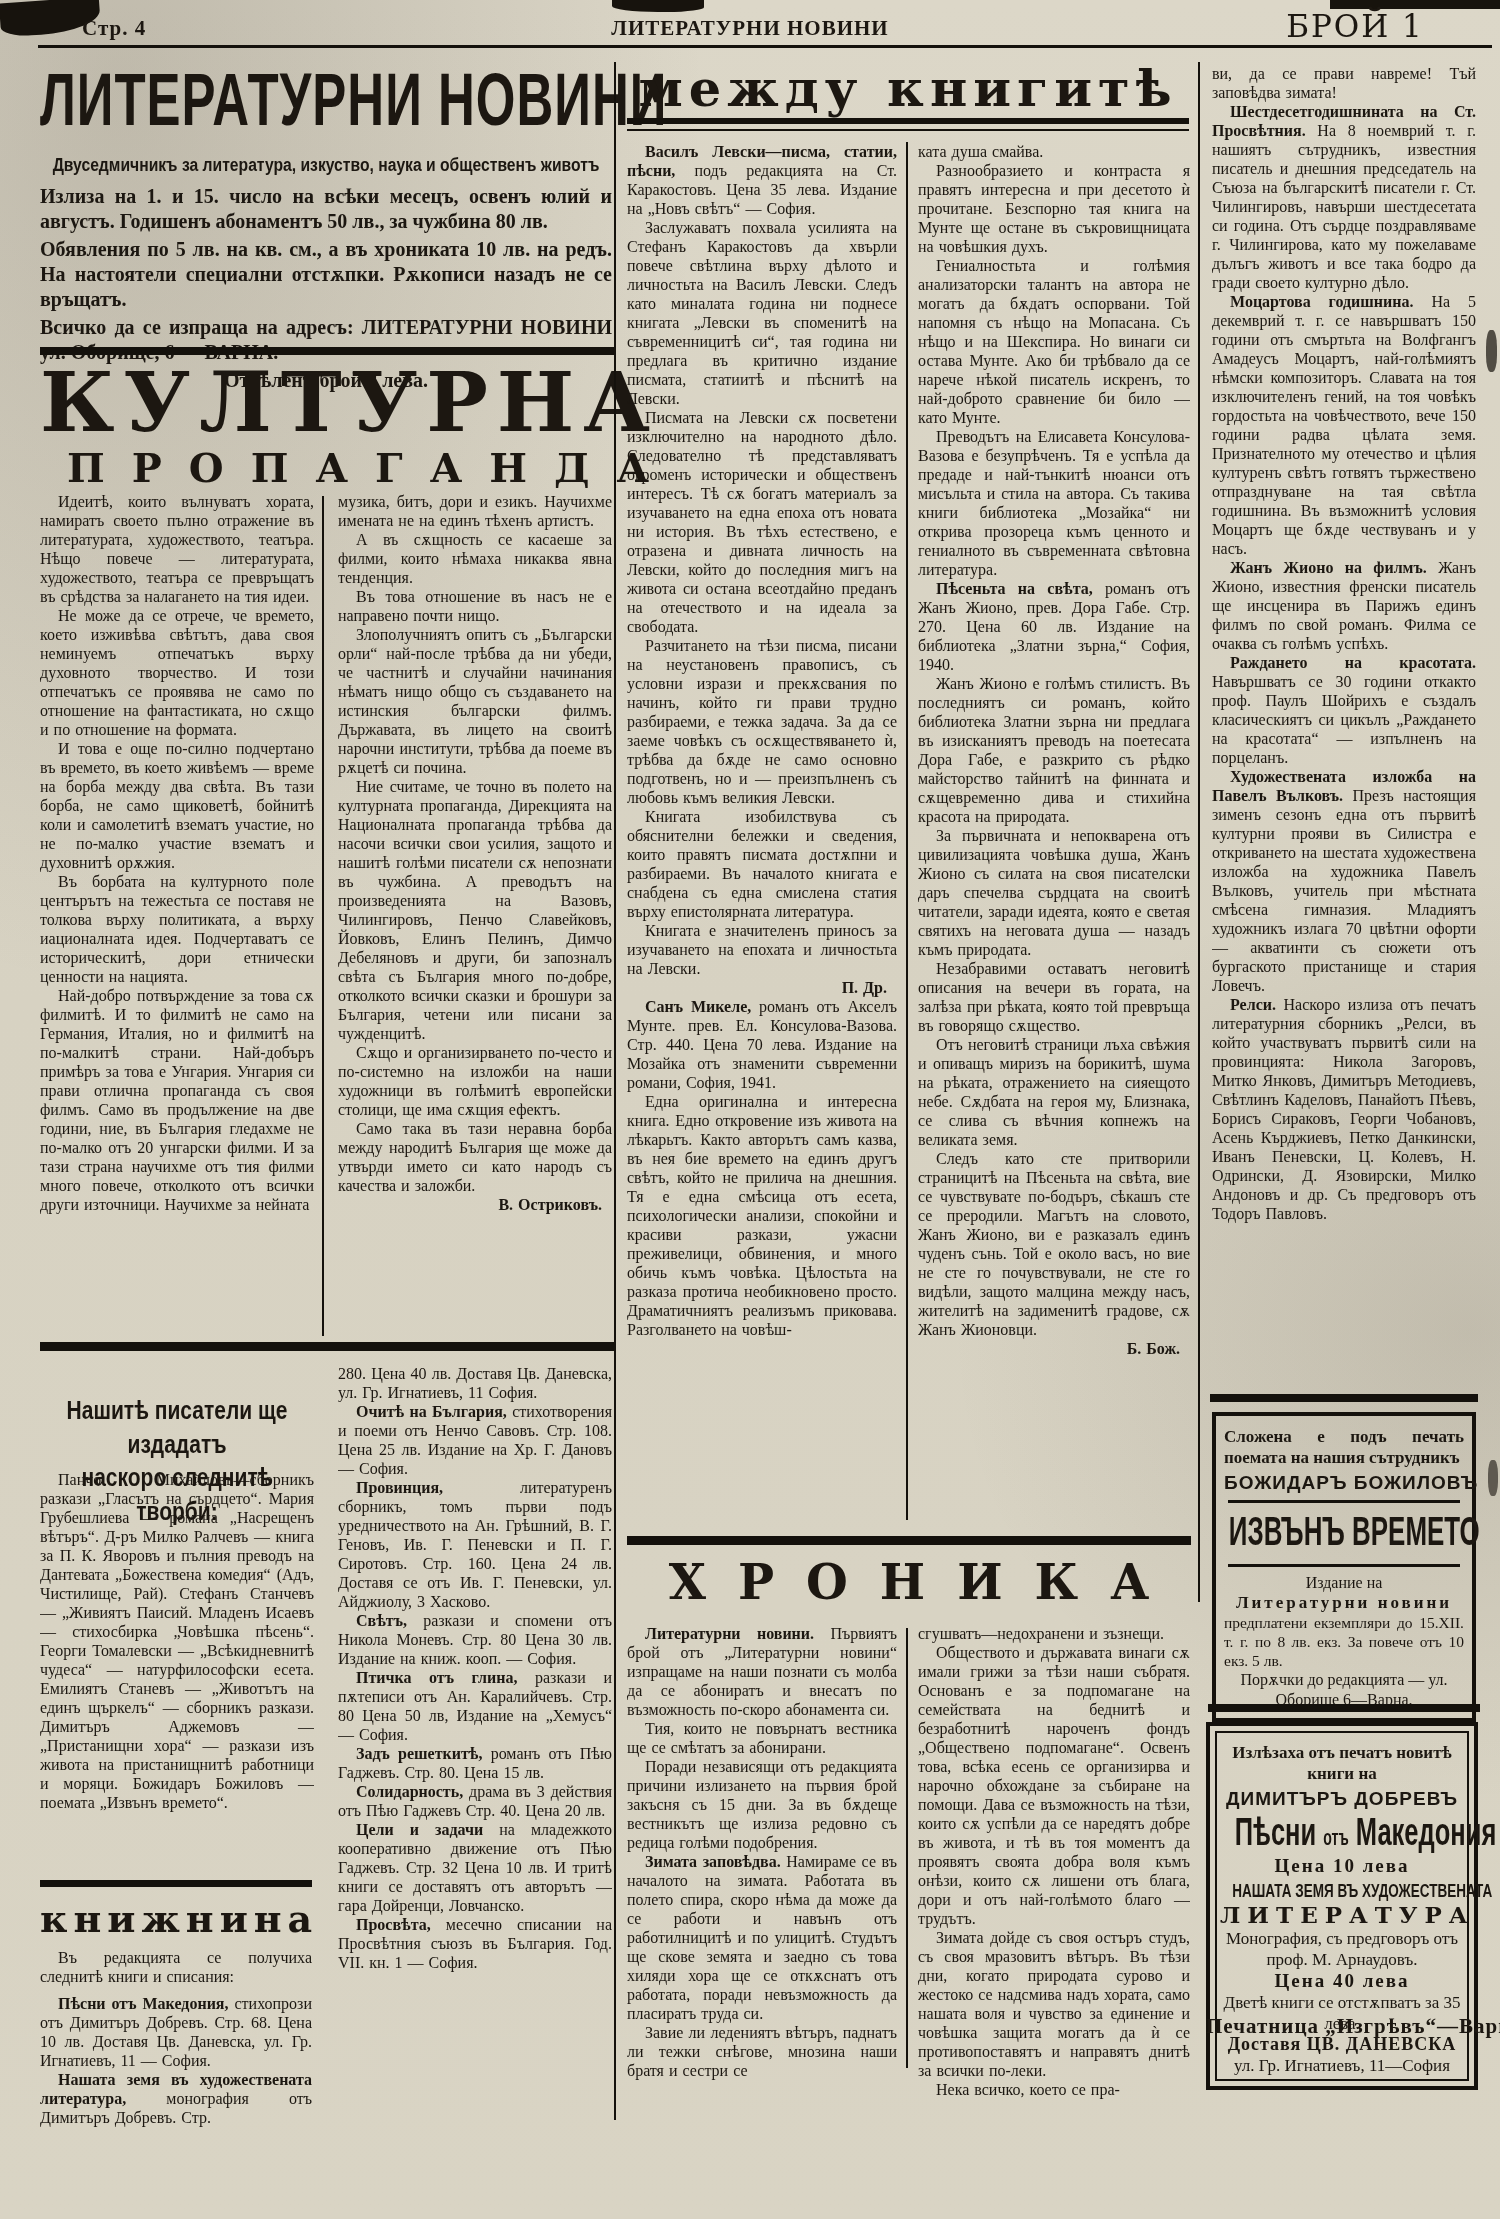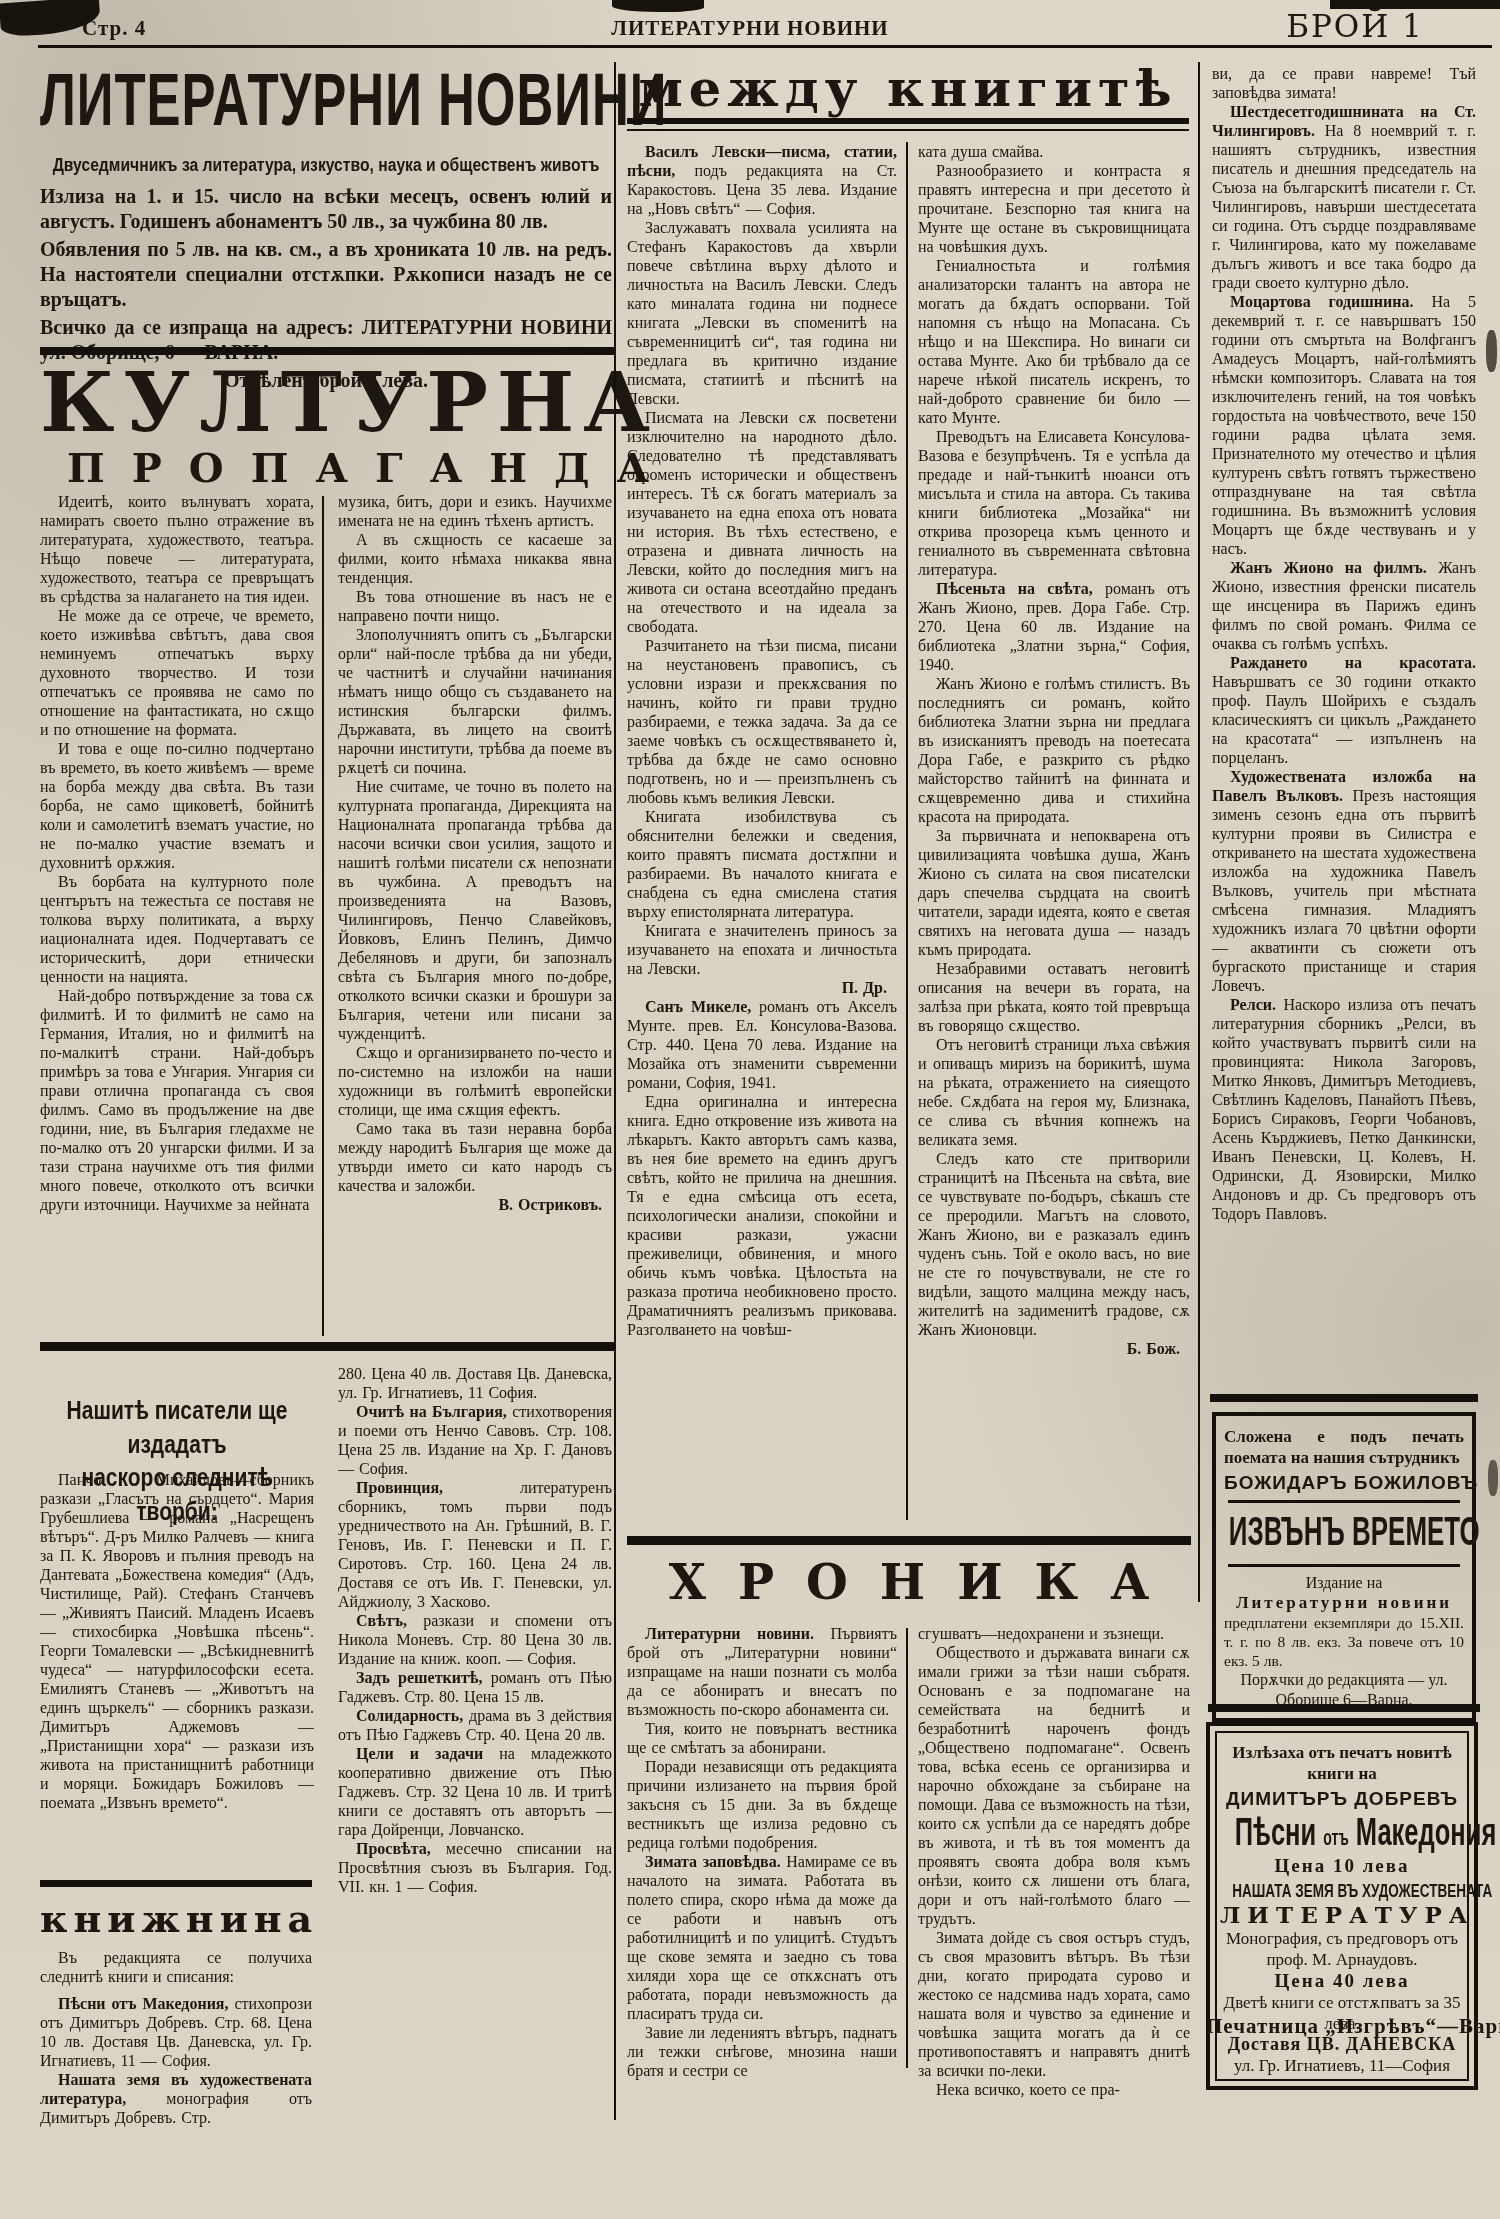--- a/index.html
+++ b/index.html
@@ -154,20 +154,21 @@
   <p class="para"><b class="lead">Пѣсни отъ Македония, </b><span>стихопрози отъ Димитъръ Добревъ. Стр. 68. Цена 10 лв. Доставя Цв. Даневска, ул. Гр. Игнатиевъ, 11 — София.</span></p>
       <p class="para"><b class="lead">Нашата земя въ художествената литература, </b><span>монография отъ Димитъръ Добревъ. Стр.</span></p>
     </div>
 
   <div class="abs col" style="left:338px;top:1364px;width:274px;height:755px;">
 
   <p class="para noind"><span>280. Цена 40 лв. Доставя Цв. Даневска, ул. Гр. Игнатиевъ, 11 София.</span></p>
       <p class="para"><b class="lead">Очитѣ на България, </b><span>стихотворения и поеми отъ Ненчо Савовъ. Стр. 108. Цена 25 лв. Издание на Хр. Г. Дановъ — София.</span></p>
       <p class="para"><b class="lead">Провинция, </b><span>литературенъ сборникъ, томъ първи подъ уредничеството на Ан. Грѣшний, В. Г. Геновъ, Ив. Г. Пеневски и П. Г. Сиротовъ. Стр. 160. Цена 24 лв. Доставя се отъ Ив. Г. Пеневски, ул. Айджиолу, 3 Хасково.</span></p>
       <p class="para"><b class="lead">Свѣтъ, </b><span>разкази и спомени отъ Никола Моневъ. Стр. 80 Цена 30 лв. Издание на книж. кооп. — София.</span></p>
+      <p class="para"><b class="lead">Птичка отъ глина, </b><span>разкази и пѫтеписи отъ Ан. Каралийчевъ. Стр. 80 Цена 50 лв, Издание на „Хемусъ“ — София.</span></p>
       <p class="para"><b class="lead">Задъ решеткитѣ, </b><span>романъ отъ Пѣю Гаджевъ. Стр. 80. Цена 15 лв.</span></p>
       <p class="para"><b class="lead">Солидарность, </b><span>драма въ 3 действия отъ Пѣю Гаджевъ Стр. 40. Цена 20 лв.</span></p>
       <p class="para"><b class="lead">Цели и задачи </b><span>на младежкото кооперативно движение отъ Пѣю Гаджевъ. Стр. 32 Цена 10 лв. И тритѣ книги се доставятъ отъ авторътъ — гара Дойренци, Ловчанско.</span></p>
       <p class="para"><b class="lead">Просвѣта, </b><span>месечно списании на Просвѣтния съюзъ въ България. Год. VII. кн. 1 — София.</span></p>
     </div>
 
   <div class="abs rule-v" style="left:614px;top:62px;height:2058px;"></div>
 
   <div class="abs h-mezhdu" style="left:627px;top:58px;width:562px;">между книгитѣ</div>
   <div class="abs rule-h" style="left:627px;top:118px;width:562px;height:6px;"></div>
@@ -217,21 +218,21 @@
   <p class="para noind"><span>сгушватъ—недохранени и зъзнещи.</span></p>
       <p class="para"><span>Обществото и държавата винаги сѫ имали грижи за тѣзи наши събратя. Основанъ е за подпомагане на семействата на беднитѣ и безработнитѣ нароченъ фондъ „Обществено подпомагане“. Освенъ това, всѣка есень се организирва и нарочно обхождане за събиране на помощи. Дава се възможность на тѣзи, които сѫ успѣли да се наредятъ добре въ живота, и тѣ въ тоя моментъ да проявятъ своята добра воля къмъ онѣзи, които сѫ лишени отъ блага, дори и отъ най-голѣмото благо — трудътъ.</span></p>
       <p class="para"><span>Зимата дойде съ своя остъръ студъ, съ своя мразовитъ вѣтъръ. Въ тѣзи дни, когато природата сурово и жестоко се надсмива надъ хората, само нашата воля и чувство за единение и човѣшка защита могатъ да ѝ се противопоставятъ и направятъ днитѣ за всички по-леки.</span></p>
       <p class="para"><span>Нека всичко, което се пра-</span></p>
     </div>
 
   <div class="abs rule-v" style="left:1198px;top:62px;height:1540px;"></div>
   <div class="abs col" style="left:1212px;top:64px;width:264px;height:1326px;">
 
   <p class="para noind"><span>ви, да се прави навреме! Тъй заповѣдва зимата!</span></p>
-      <p class="para"><b class="lead">Шестдесетгодишнината на Ст. Чилингировъ. </b><span>На 8 ноемврий т. г. нашиятъ сътрудникъ, известния писатель и днешния председатель на Съюза на българскитѣ писатели г. Ст. Чилингировъ, навърши шестдесетата си година. Отъ сърдце поздравляваме г. Чилингирова, като му пожелаваме дълъгъ животъ и все така бодро да гради своето културно дѣло.</span></p>
+      <p class="para"><b class="lead">Шестдесетгодишнината на Ст. Просвѣтния. </b><span>На 8 ноемврий т. г. нашиятъ сътрудникъ, известния писатель и днешния председатель на Съюза на българскитѣ писатели г. Ст. Чилингировъ, навърши шестдесетата си година. Отъ сърдце поздравляваме г. Чилингирова, като му пожелаваме дълъгъ животъ и все така бодро да гради своето културно дѣло.</span></p>
       <p class="para"><b class="lead">Моцартова годишнина. </b><span>На 5 декемврий т. г. се навършватъ 150 години отъ смъртьта на Волфгангъ Амадеусъ Моцартъ, най-голѣмиятъ нѣмски композиторъ. Славата на тоя изключителенъ гений, на тоя човѣкъ гордостьта на човѣчеството, вече 150 години радва цѣлата земя. Признателното му отечество и цѣлия културенъ свѣтъ готвятъ тържествено отпразднуване на тая свѣтла годишнина. Въ възможнитѣ условия Моцартъ ще бѫде чествуванъ и у насъ.</span></p>
       <p class="para"><b class="lead">Жанъ Жионо на филмъ. </b><span>Жанъ Жионо, известния френски писатель ще инсценира въ Парижъ единъ филмъ по свой романъ. Филма се очаква съ голѣмъ успѣхъ.</span></p>
       <p class="para"><b class="lead">Раждането на красотата. </b><span>Навършватъ се 30 години откакто проф. Паулъ Шойрихъ е създалъ класическиятъ си цикълъ „Раждането на красотата“ — изпълненъ на порцеланъ.</span></p>
       <p class="para"><b class="lead">Художествената изложба на Павелъ Вълковъ. </b><span>Презъ настоящия зименъ сезонъ една отъ първитѣ културни прояви въ Силистра е откриването на шестата художествена изложба на художника Павелъ Вълковъ, учитель при мѣстната смѣсена гимназия. Младиятъ художникъ излага 70 цвѣтни офорти — акватинти съ сюжети отъ бургаското пристанище и стария Ловечъ.</span></p>
       <p class="para"><b class="lead">Релси. </b><span>Наскоро излиза отъ печатъ литературния сборникъ „Релси, въ който участвуватъ първитѣ сили на провинцията: Никола Загоровъ, Митко Янковъ, Димитъръ Методиевъ, Свѣтлинъ Каделовъ, Панайотъ Пѣевъ, Борисъ Сираковъ, Георги Чобановъ, Асень Кърджиевъ, Петко Данкински, Иванъ Пеневски, Ц. Колевъ, Н. Одрински, Д. Язовирски, Милко Андоновъ и др. Съ предговоръ отъ Тодоръ Павловъ.</span></p>
     </div>
   <div class="abs bar" style="left:1210px;top:1394px;width:268px;height:8px;"></div>
 
   <div class="abs box box1" style="left:1212px;top:1412px;width:240px;">
     <p class="bx-intro" style="text-align:justify;">Сложена е подъ печать поемата на нашия сътрудникъ</p>

